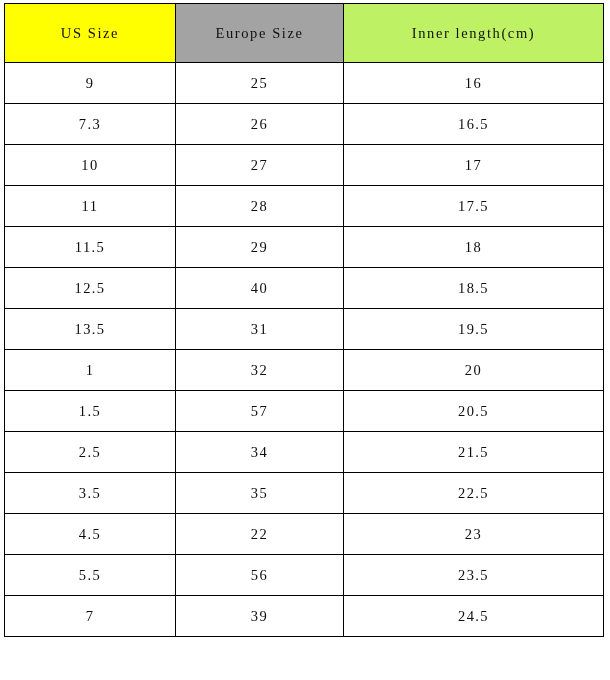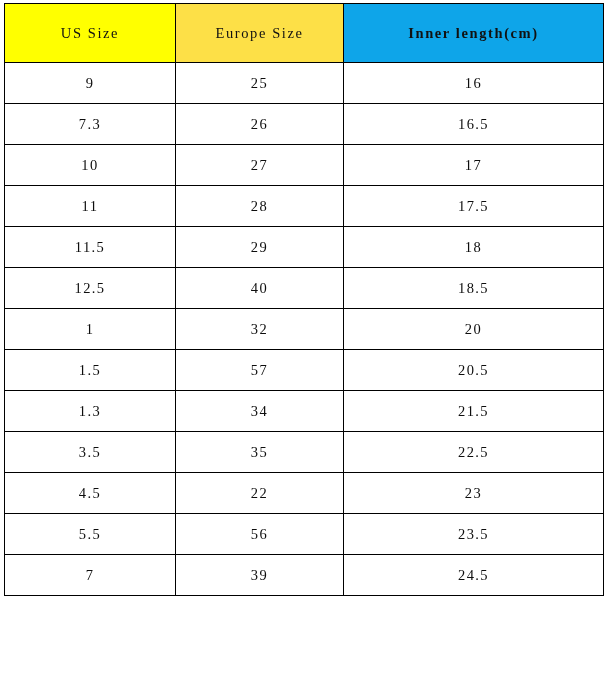--- a/index.html
+++ b/index.html
@@ -61,22 +61,22 @@
 <div id="size-chart-wrap">
   <table class="size-chart">
     <colgroup>
       <col class="col-us">
       <col class="col-eu">
       <col class="col-inner">
     </colgroup>
     <thead>
       <tr>
         <th class="hdr-us" style="background: rgb(255, 255, 0); color: rgb(17, 17, 17);">US Size</th>
-        <th class="hdr-eu" style="background: #fde047; color: rgb(17, 17, 17);">Europe Size</th>
-        <th class="hdr-inner" style="background: #0ea5e9; color: rgb(17, 17, 17); font-weight: bold;">Inner length(cm)</th>
+        <th class="hdr-eu" style="background: #a3a3a3; color: rgb(17, 17, 17);">Europe Size</th>
+        <th class="hdr-inner" style="background: #bef264; color: rgb(17, 17, 17);">Inner length(cm)</th>
       </tr>
     </thead>
     <tbody id="chart-body">
         <tr>
           <td>9</td>
           <td>25</td>
           <td>16</td>
         </tr>
         <tr>
           <td>7.3</td>
@@ -97,31 +97,36 @@
           <td>11.5</td>
           <td>29</td>
           <td>18</td>
         </tr>
         <tr>
           <td>12.5</td>
           <td>40</td>
           <td>18.5</td>
         </tr>
         <tr>
+          <td>13.5</td>
+          <td>31</td>
+          <td>19.5</td>
+        </tr>
+        <tr>
           <td>1</td>
           <td>32</td>
           <td>20</td>
         </tr>
         <tr>
           <td>1.5</td>
           <td>57</td>
           <td>20.5</td>
         </tr>
         <tr>
-          <td>1.3</td>
+          <td>2.5</td>
           <td>34</td>
           <td>21.5</td>
         </tr>
         <tr>
           <td>3.5</td>
           <td>35</td>
           <td>22.5</td>
         </tr>
         <tr>
           <td>4.5</td>

